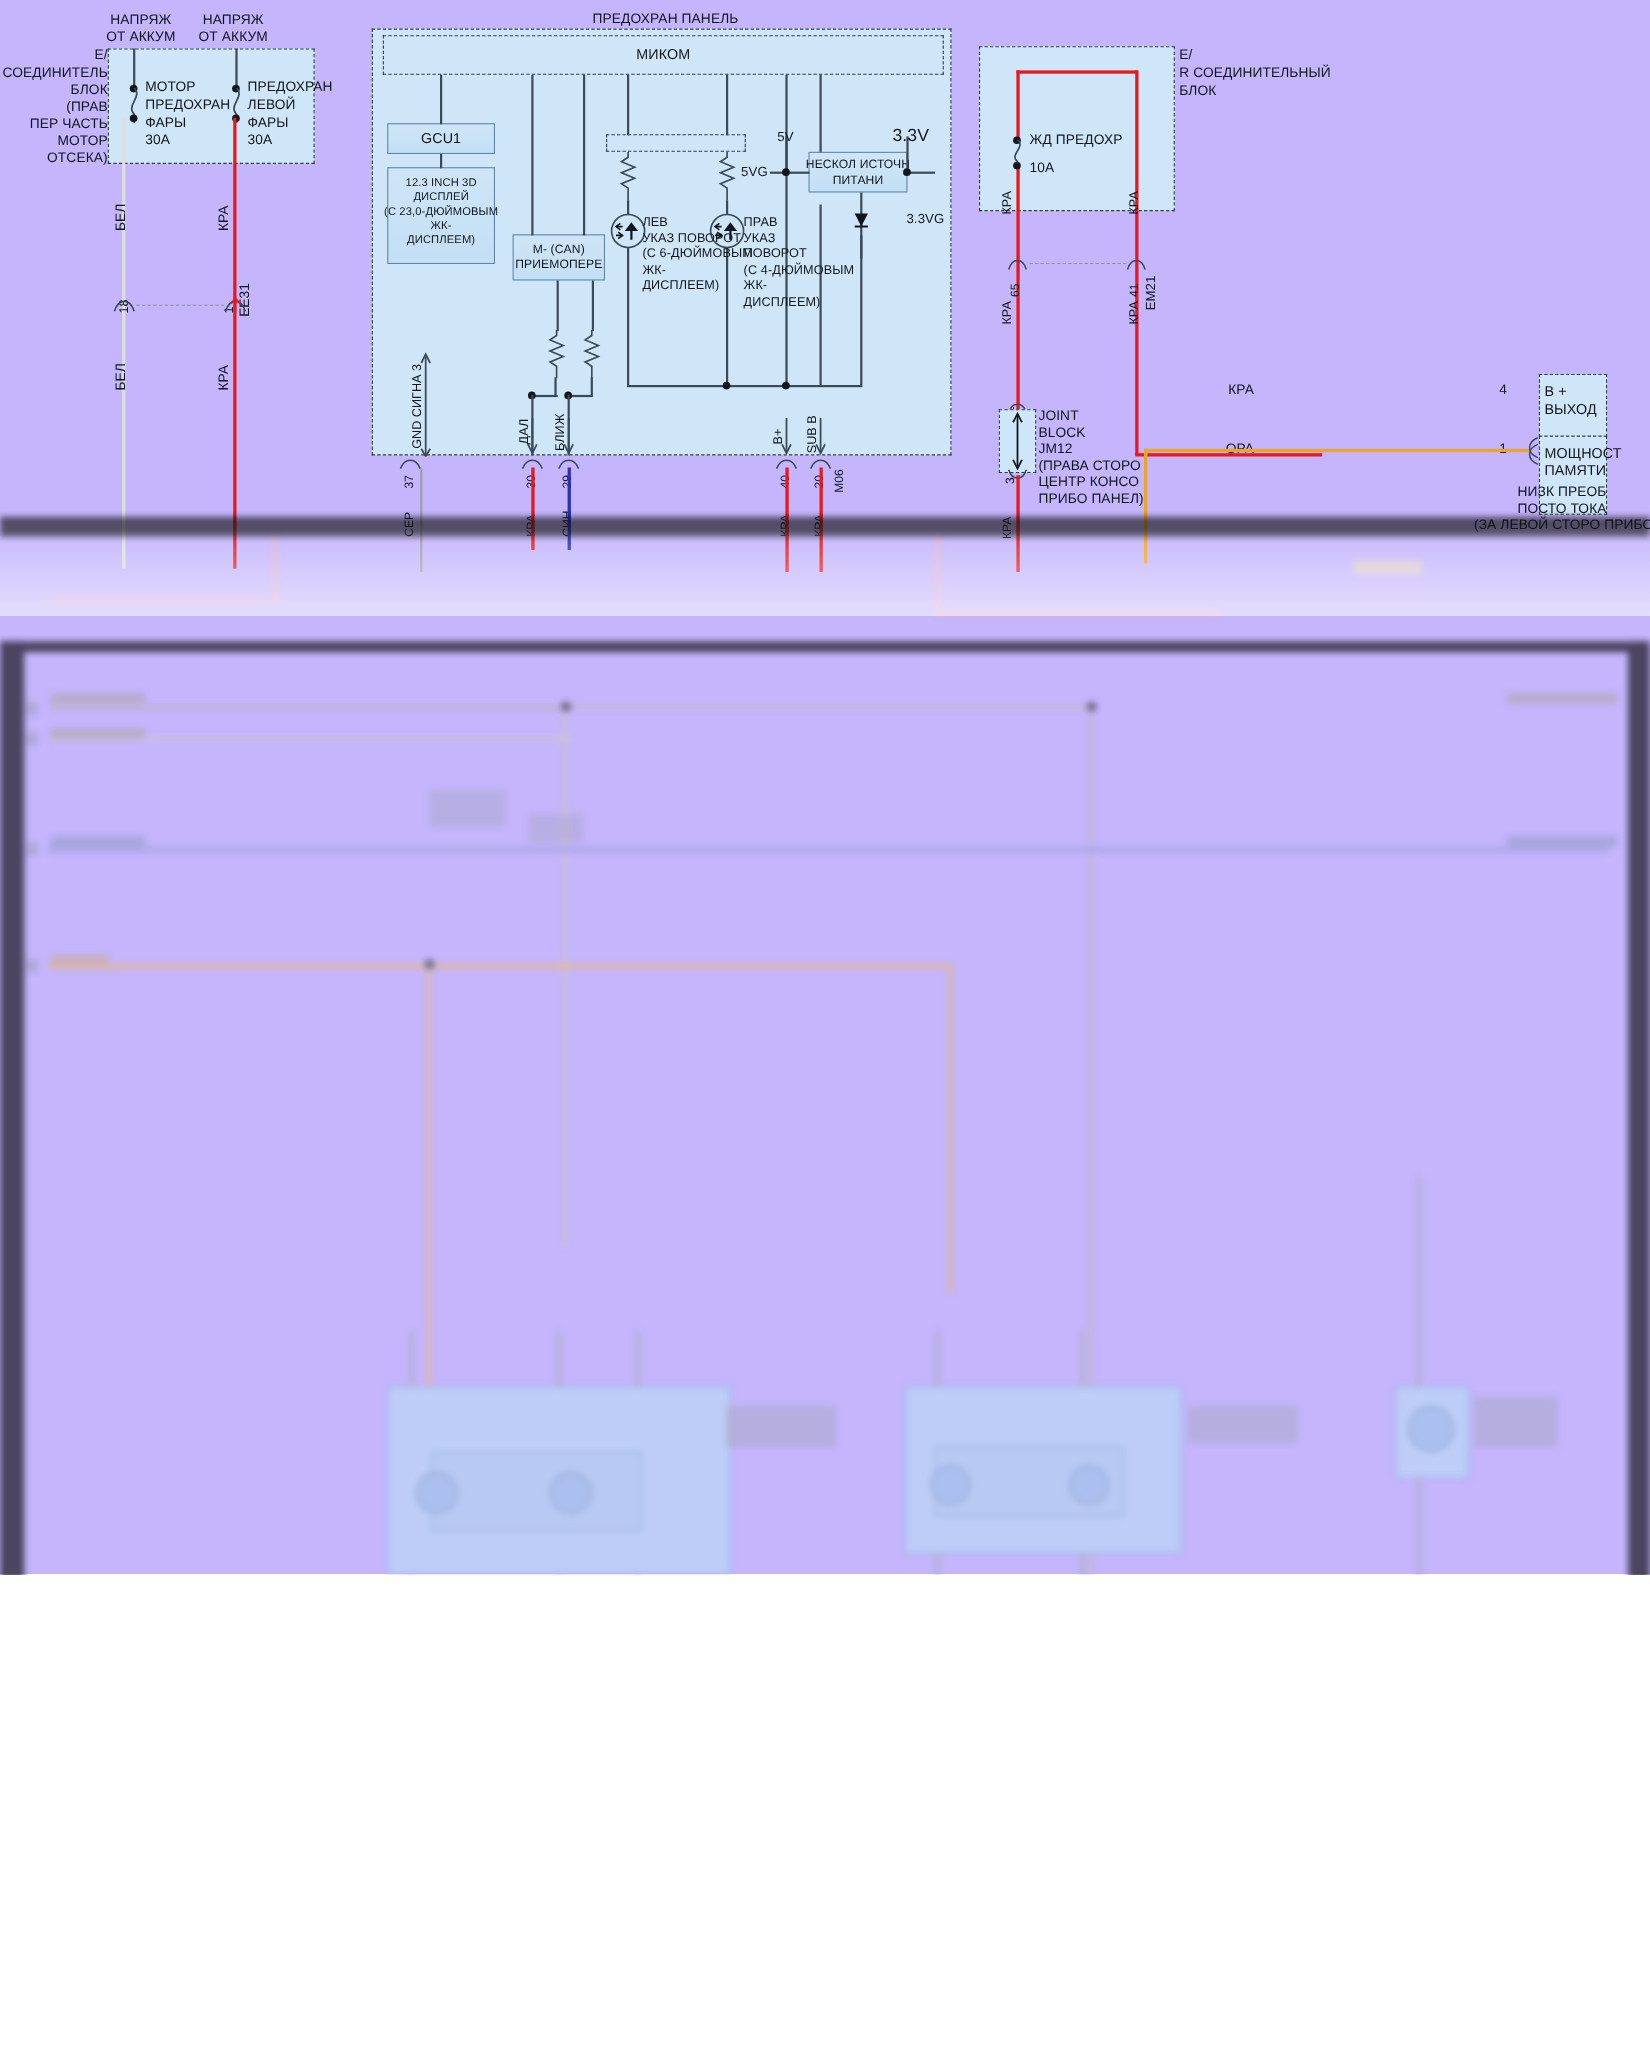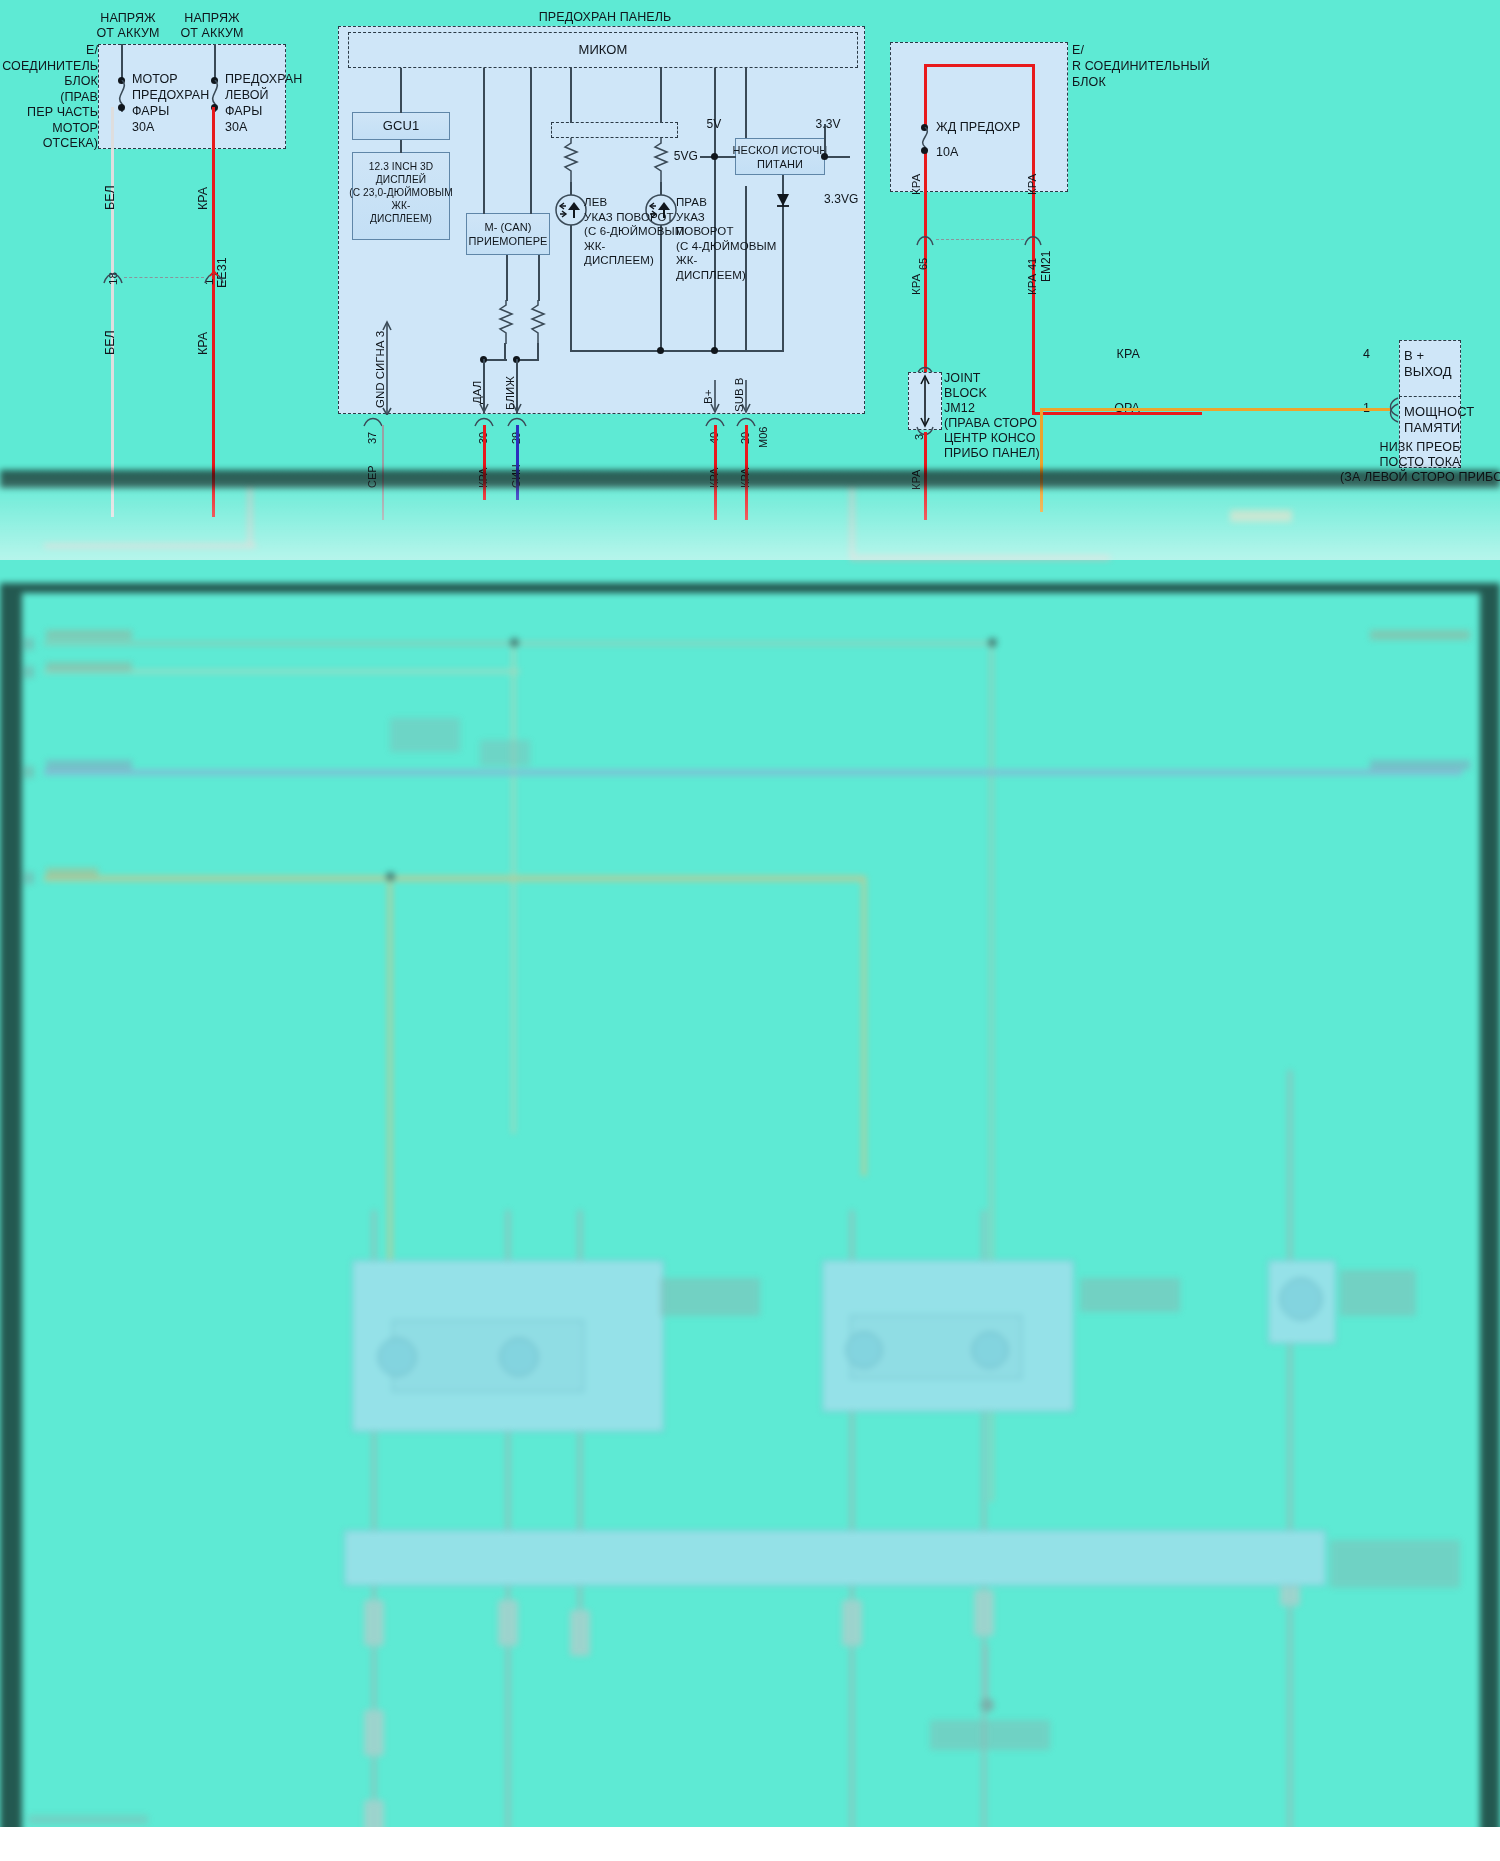--- a/index.html
+++ b/index.html
@@ -4,23 +4,23 @@
 <title>Wiring Diagram</title>
 <style>
   html,body{margin:0;padding:0;background:#ffffff;}
   body{
     font-family:"Liberation Sans","DejaVu Sans",sans-serif;
     -webkit-font-smoothing:antialiased;
   }
   #stage{
     position:relative;
     width:1500px;
-    height:1827px;
+    height:1431px;
     overflow:hidden;
-    background:#5eead4;
+    background:#c4b5fd;
   }
 
   
   .abs{position:absolute;}
   .txt{
     position:absolute;
     font-size:12.5px;
     line-height:14.5px;
     color:#10161c;
     white-space:pre;
@@ -224,21 +224,21 @@
   <div class="txt c" style="left:729px;top:143px;width:102px;font-size:11px;line-height:14px;">НЕСКОЛ ИСТОЧН
 ПИТАНИ</div>
 
   <div class="w wv" style="left:714px;top:124px;height:33px;"></div>
   <div class="txt c" style="left:697px;top:117px;width:34px;font-size:12px;">5V</div>
   <div class="w wh" style="left:700px;top:156px;width:36px;"></div>
   <div class="txt r" style="left:648px;top:149px;width:50px;font-size:12px;">5VG</div>
   <div class="dot" style="left:711px;top:153px;"></div>
 
   <div class="w wv" style="left:824px;top:124px;height:33px;"></div>
-  <div class="txt c" style="left:807px;top:117px;width:42px;font-size:12px;">3.3V</div>
+  <div class="txt c" style="left:807px;top:117px;width:42px;font-size:16px;">3.3V</div>
   <div class="w wh" style="left:824px;top:156px;width:26px;"></div>
   <div class="txt" style="left:824px;top:192px;font-size:12px;">3.3VG</div>
   <div class="dot" style="left:821px;top:153px;"></div>
   <div class="w wv" style="left:782px;top:175px;height:60px;"></div>
 
   <svg class="abs" style="left:774px;top:188px;" width="18" height="26">
     <path d="M3,6 L15,6 L9,18 Z" fill="#10161c"></path>
     <path d="M3,18 L15,18" stroke="#10161c" stroke-width="1.8"></path>
   </svg>
   <div class="w wv" style="left:782px;top:214px;height:136px;"></div>

